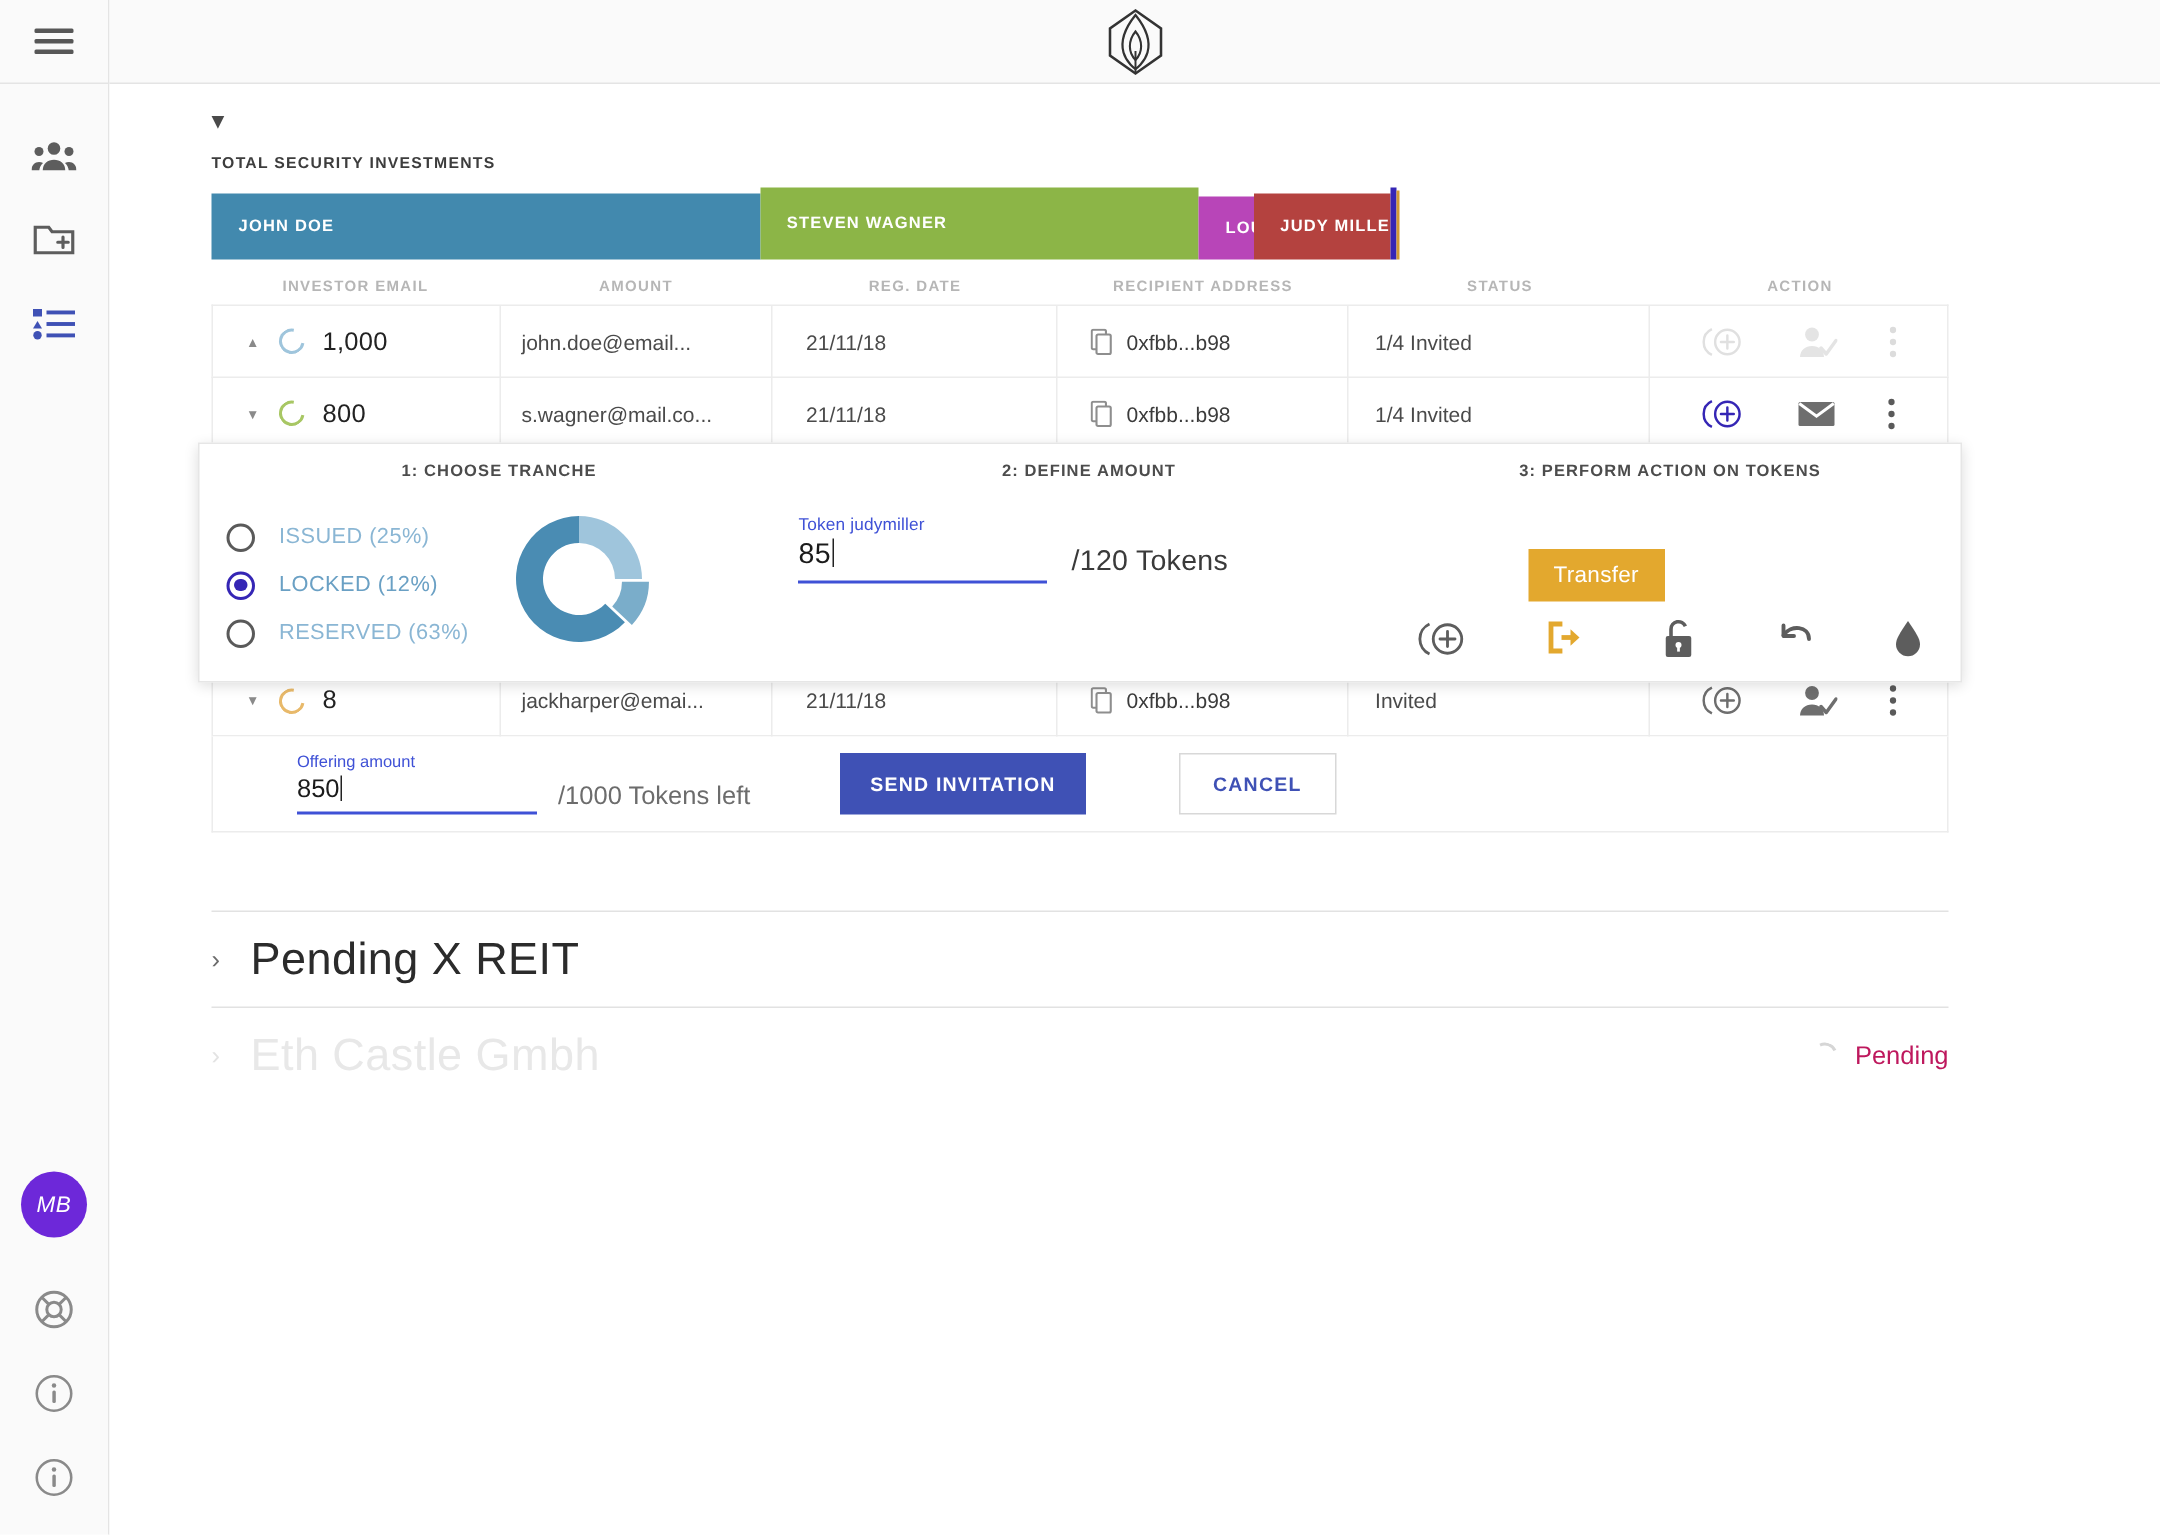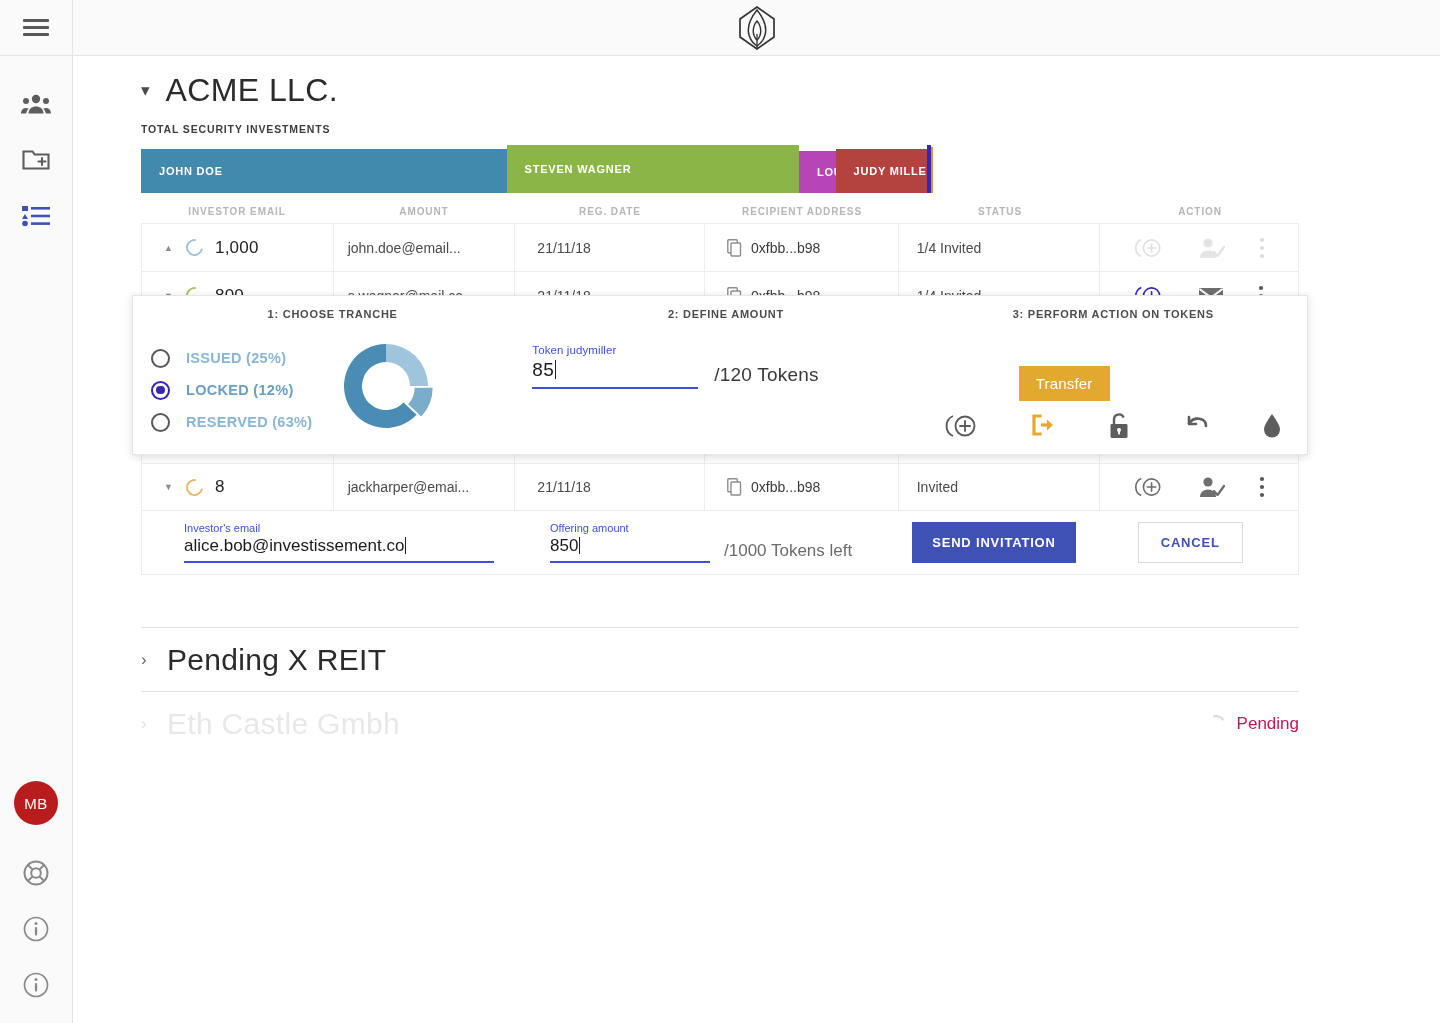--- a/index.html
+++ b/index.html
@@ -18,23 +18,23 @@
   }
   #rail .hamburger {
     width: 73px; height: 56px; display: flex; align-items: center; justify-content: center;
     border-bottom: 1px solid #e4e4e4; cursor: pointer;
   }
   .ham-lines { width: 26px; }
   .ham-lines i { display:block; height: 2.5px; background: #575757; margin: 4.5px 0; border-radius: 1px;}
   #rail .rail-icon { width: 73px; height: 56px; display:flex; align-items:center; justify-content:center; cursor:pointer; }
   #rail .spacer { flex: 1; }
   .avatar {
-    width: 44px; height: 44px; border-radius: 50%; background: #b91c1c; color: #fff;
+    width: 44px; height: 44px; border-radius: 50%; background: #6d28d9; color: #fff;
     display: flex; align-items: center; justify-content: center;
-    font-size: 15px; letter-spacing: .5px; font-weight: 400; margin-bottom: 20px;
+    font-size: 15px; letter-spacing: .5px; font-weight: 400; margin-bottom: 20px; font-style: italic;
   }
   .rail-bottom { display:flex; flex-direction:column; align-items:center; padding-bottom: 10px; }
   .rail-bottom .rail-icon { height: 56px; }
 
   
   #topbar {
     position: absolute; left: 73px; top: 0; width: 1367px; height: 56px;
     background: #fafafa; border-bottom: 1px solid #e4e4e4;
     display: flex; align-items: center; justify-content: center;
   }
@@ -94,21 +94,21 @@
     background: #fff; border: 1px solid #e6e6e6;
     box-shadow: 0 2px 9px rgba(0,0,0,.14); z-index: 30;
   }
   .panel-heads { display: flex; padding-top: 12px; }
   .ph { font-size: 11px; font-weight: 700; color: #4c4c4c; letter-spacing: .75px; text-align: center; }
   .ph1 { width: 400px; }
   .ph2 { width: 388px; }
   .ph3 { width: 388px; }
   .panel-body { display: flex; padding-top: 14px; }
 
-  .tranche-col { width: 400px; display: flex; align-items: flex-start; padding-left: 18px; font-weight: bold; }
+  .tranche-col { width: 400px; display: flex; align-items: flex-start; padding-left: 18px; }
   .radios { padding-top: 8px; }
   .radio-row { display: flex; align-items: center; height: 32px; gap: 16px; cursor: pointer; }
   .rc { width: 19px; height: 19px; border-radius: 50%; border: 2px solid #5a5a5a; position: relative; }
   .rc.on { border-color: #3526b5; }
   .rc.on::after { content:''; position:absolute; inset:3.2px; border-radius:50%; background:#3526b5; }
   .rl { font-size: 14.5px; letter-spacing: .3px; }
 
   .donut-wrap { margin-left: 24px; margin-top: 2px; }
 
   .amount-col { width: 388px; display: flex; align-items: flex-start; padding-top: 10px; }
@@ -236,21 +236,20 @@
     <path d="M24 6 C16 16 14 24 16 31 C18 38 24 42 24 42 C24 42 30 38 32 31 C34 24 32 16 24 6 Z" fill="none" stroke="#333" stroke-width="1.5"></path>
     <path d="M24 17 C19 23 19 31 24 36 C29 31 29 23 24 17 Z" fill="none" stroke="#333" stroke-width="1.4"></path>
     <path d="M24 30 L24 44" stroke="#333" stroke-width="1.3"></path>
   </svg>
 </div>
 
 <div id="main">
 
   <div class="company-header">
     <span class="chev">▾</span>
-    <span class="company-title">ACME LLC.</span>
   </div>
 
   <div class="tsi-label">TOTAL SECURITY INVESTMENTS</div>
 
   <div class="stack" id="stackbar">
       <div class="seg" style="left: 0px; width: 365.53px; height: 44px; background: rgb(66, 137, 174);">
         <span>JOHN DOE</span>
       </div>
       <div class="seg" style="left: 365.53px; width: 292.424px; height: 48px; background: rgb(140, 181, 71);">
         <span>STEVEN WAGNER</span>
@@ -548,25 +547,20 @@
                 <circle cx="3" cy="11" r="2.1" fill="#5a5a5a"></circle>
                 <circle cx="3" cy="19" r="2.1" fill="#5a5a5a"></circle>
               </svg>
             </div>
           </div>
         </div>
       </div>
   </div>
 
   <div class="invite">
-    <div class="inv-field" style="width:310px">
-      <div class="inv-lab">Investor's email</div>
-      <div class="inv-val"><span>alice.bob@investissement.co</span><span class="caret-bar" style="height:17px"></span></div>
-      <div class="inv-underline"></div>
-    </div>
     <div class="inv-field" style="width:160px;margin-left:56px">
       <div class="inv-lab">Offering amount</div>
       <div class="inv-val"><span>850</span><span class="caret-bar" style="height:17px"></span></div>
       <div class="inv-underline"></div>
     </div>
     <div class="tokens-left">/1000 Tokens left</div>
     <button class="send-btn">SEND INVITATION</button>
     <button class="cancel-btn">CANCEL</button>
   </div>
 

